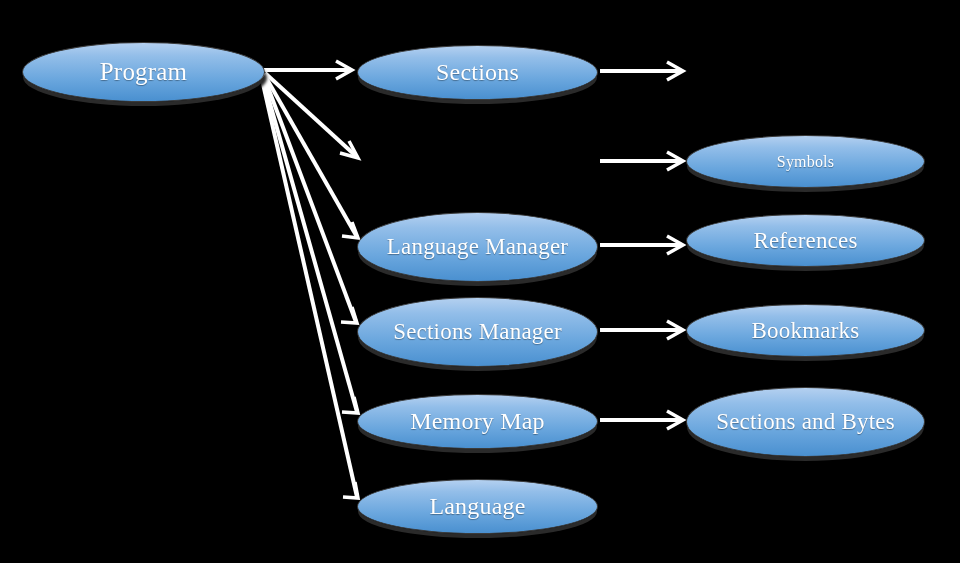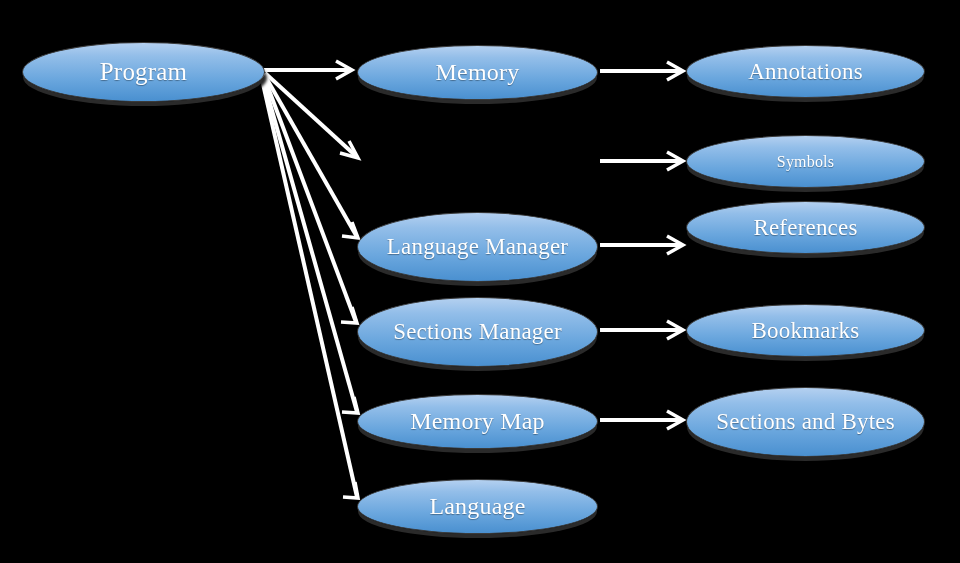--- a/index.html
+++ b/index.html
@@ -113,49 +113,46 @@
       </g>
 
     </g>
   </svg>
 
   <div class="node" style="left:22px; top:42px; width:243px; height:60px; font-size:25px;">
     <span class="label">Program</span>
   </div>
 
   <div class="node" style="left:357px; top:45px; width:241px; height:55px; font-size:24px;">
-    <span class="label">Memory</span>
+    <span class="label">Sections</span>
   </div>
 
 
   <div class="node" style="left:357px; top:212px; width:241px; height:70px; font-size:23px;">
     <span class="label">Language Manager</span>
   </div>
 
   <div class="node" style="left:357px; top:297px; width:241px; height:70px; font-size:23px;">
     <span class="label">Sections Manager</span>
   </div>
 
   <div class="node" style="left:357px; top:394px; width:241px; height:55px; font-size:24px;">
     <span class="label">Memory Map</span>
   </div>
 
   <div class="node" style="left:357px; top:479px; width:241px; height:55px; font-size:24px;">
     <span class="label">Language</span>
   </div>
 
-  <div class="node" style="left:686px; top:45px; width:239px; height:53px; font-size:23px;">
-    <span class="label">Annotations</span>
-  </div>
 
   <div class="node" style="left:686px; top:135px; width:239px; height:53px; font-size:16px;">
     <span class="label">Symbols</span>
   </div>
 
-  <div class="node" style="left:686px; top:201px; width:239px; height:53px; font-size:23px;">
+  <div class="node" style="left:686px; top:214px; width:239px; height:53px; font-size:23px;">
     <span class="label">References</span>
   </div>
 
   <div class="node" style="left:686px; top:304px; width:239px; height:53px; font-size:23px;">
     <span class="label">Bookmarks</span>
   </div>
 
   <div class="node" style="left:686px; top:387px; width:239px; height:70px; font-size:23px;">
     <span class="label">Sections and Bytes</span>
   </div>

